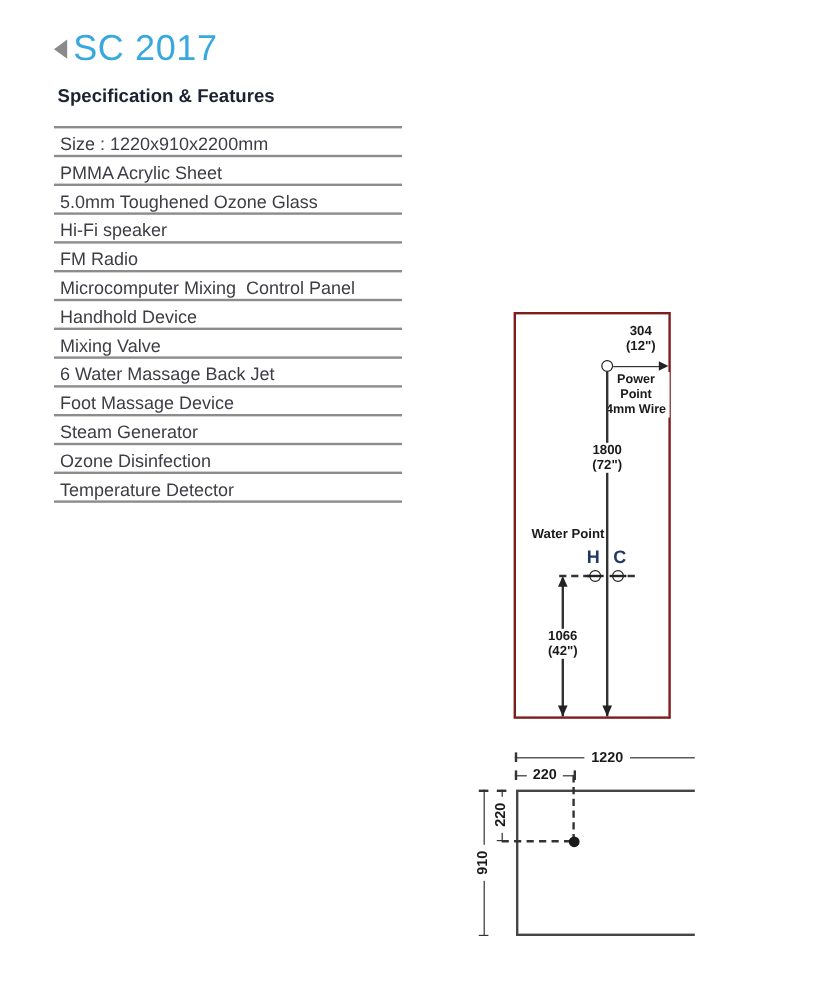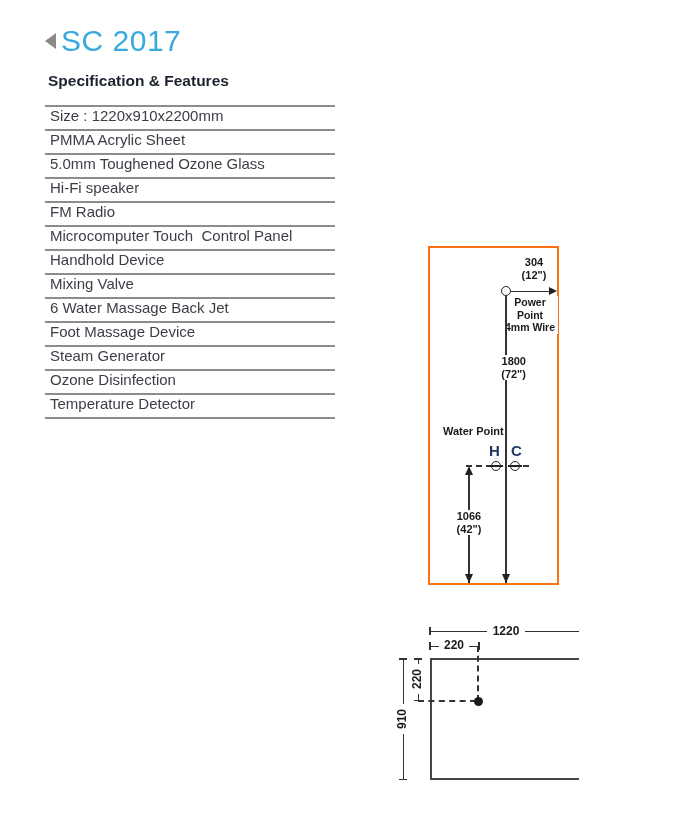--- a/index.html
+++ b/index.html
@@ -8,39 +8,39 @@
   .canvas { position:relative; width:579px; height:832px; background:#fff; overflow:hidden; }
 
   
   .title-row { position:absolute; left:45px; top:24px; display:flex; align-items:center; gap:5px; }
   .back-tri { width:0; height:0; border-top:8px solid transparent; border-bottom:8px solid transparent; border-right:11px solid #8a8a8a; }
   .title-text { font-size:30px; color:#38a9de; letter-spacing:0.5px; }
 
   
   .spec-heading { position:absolute; left:48px; top:72px; font-size:15.5px; font-weight:bold; color:#1c2230; }
   .spec-list { position:absolute; left:45px; top:105px; width:290px; border-top:2px solid #8c8c8c; }
-  .spec-row { height:24px; border-bottom:2px solid #8c8c8c; display:flex; align-items:flex-start; padding-left:5px; }
+  .spec-row { height:24px; border-bottom:2px solid #8c8c8c; display:flex; align-items:flex-end; padding-left:5px; }
   .spec-row span { font-size:15px; color:#3d3d46; white-space:pre; }
 
   
   .lineH { position:absolute; height:1.5px; background:#333; }
   .lineV { position:absolute; width:1.5px; background:#333; }
   .dashH { position:absolute; border-top:2px dashed #333; height:0; }
   .dashV { position:absolute; border-left:2px dashed #333; width:0; }
   .arrR { position:absolute; width:0; height:0; border-top:4px solid transparent; border-bottom:4px solid transparent; border-left:8px solid #222; }
   .arrUp { position:absolute; width:0; height:0; border-left:4px solid transparent; border-right:4px solid transparent; border-bottom:9px solid #222; }
   .arrDn { position:absolute; width:0; height:0; border-left:4px solid transparent; border-right:4px solid transparent; border-top:9px solid #222; }
   .dlabel { position:absolute; font-size:11px; font-weight:600; color:#1a1a1a; text-align:center; line-height:12.5px; background:#fff; }
   .plabel { position:absolute; font-size:12px; font-weight:bold; color:#1a1a1a; text-align:center; background:#fff; line-height:13px; }
   .tickV { position:absolute; width:1.5px; height:8px; background:#333; }
   .tickH { position:absolute; width:8px; height:1.5px; background:#333; }
   .rot { transform:rotate(-90deg); }
 
   
-  .elev { position:absolute; left:428px; top:246px; width:131px; height:339px; border:2px solid #f97316; }
+  .elev { position:absolute; left:428px; top:260px; width:131px; height:339px; border:2px solid #7f1d1d; }
   .pp-circle { position:absolute; left:71px; top:38px; width:10px; height:10px; border:1.6px solid #222; border-radius:50%; background:#fff; }
   .valve { position:absolute; width:10px; height:10px; border:1.6px solid #222; border-radius:50%; background:#fff; }
   .valve::after { content:""; position:absolute; left:-3px; right:-3px; top:50%; margin-top:-0.8px; height:1.6px; background:#222; }
   .hc { position:absolute; font-size:15px; font-weight:bold; color:#1f3864; }
   .wp-label { position:absolute; font-size:11px; font-weight:600; color:#1a1a1a; }
 
   
   .plan { position:absolute; left:398px; top:625px; width:200px; height:165px; }
   .tray { position:absolute; left:32px; top:33px; width:152px; height:122px; border:2px solid #454545; background:#fff; }
   .drain-dot { position:absolute; left:76px; top:72px; width:9px; height:9px; border-radius:50%; background:#1a1a1a; }
@@ -67,21 +67,21 @@
     <div class="spec-row">
         <span>5.0mm Toughened Ozone Glass</span>
       </div>
     <div class="spec-row">
         <span>Hi-Fi speaker</span>
       </div>
     <div class="spec-row">
         <span>FM Radio</span>
       </div>
     <div class="spec-row">
-        <span>Microcomputer Touch  Control Panel</span>
+        <span>Microcomputer Mixing  Control Panel</span>
       </div>
     <div class="spec-row">
         <span>Handhold Device</span>
       </div>
     <div class="spec-row">
         <span>Mixing Valve</span>
       </div>
     <div class="spec-row">
         <span>6 Water Massage Back Jet</span>
       </div>
@@ -109,21 +109,21 @@
       <div>(12")</div>
     </div>
     <div class="dlabel" style="left:72px; top:48px; width:56px; font-size:10.5px;">
       <div>Power</div>
       <div>Point</div>
       <div>4mm Wire</div>
     </div>
 
     <div class="lineV" style="left:75.2px; top:48px; height:287px;"></div>
     <div class="arrDn" style="left:72px; top:326px;"></div>
-    <div class="dlabel" style="left:56px; top:107px; width:40px;text-align:right;">
+    <div class="dlabel" style="left:56px; top:107px; width:40px;">
       <div>1800</div>
       <div>(72")</div>
     </div>
 
     <div class="wp-label" style="left:13px; top:177px;">Water Point</div>
     <div class="hc" style="left:59px; top:194px;">H</div>
     <div class="hc" style="left:81px; top:194px;">C</div>
     <div class="dashH" style="left:36px; top:217px; width:26px;"></div>
     <div class="dashH" style="left:93px; top:217px; width:6px;"></div>
     <div class="valve" style="left:61px; top:213px;"></div>

